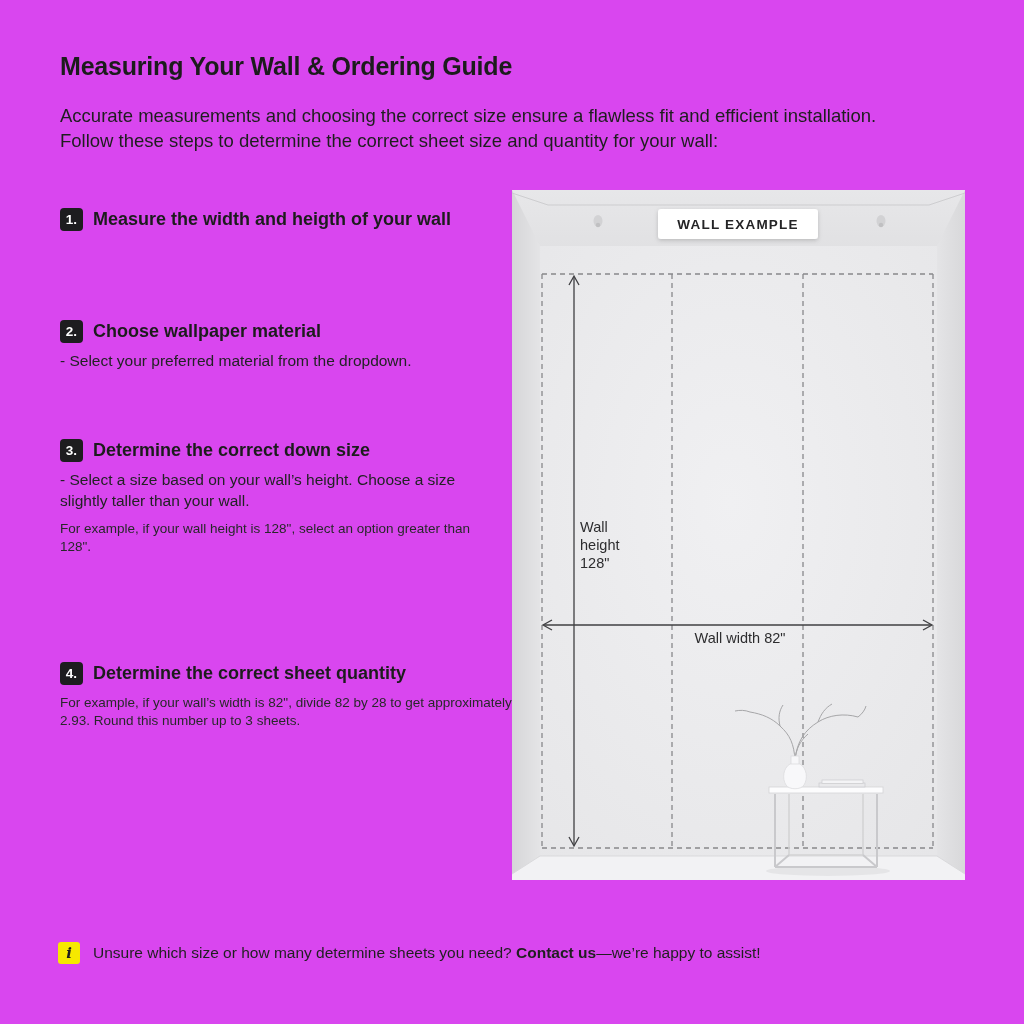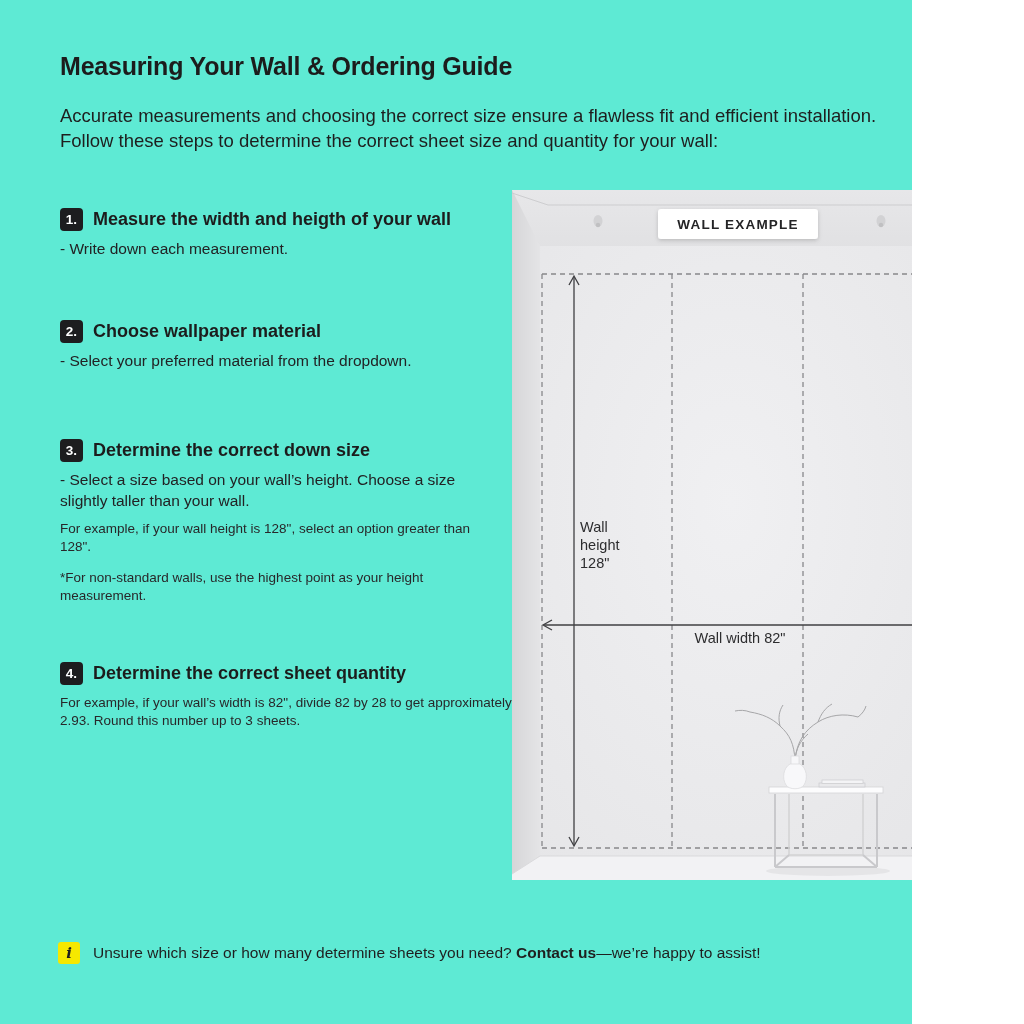--- a/index.html
+++ b/index.html
@@ -1,16 +1,16 @@
 <!DOCTYPE html>
 <html><head>
 <meta charset="utf-8">
 <style>
   html,body{margin:0;padding:0;background:#ffffff;}
-  .canvas{position:relative;width:912px;height:1024px;background:#5eead4;overflow:hidden;
+  .canvas{position:relative;width:1024px;height:1024px;background:#d946ef;overflow:hidden;
           font-family:"Liberation Sans",sans-serif;color:#1f1f1f;}
   .page-title{position:absolute;left:60px;top:52px;margin:0;font-size:25px;font-weight:700;
               letter-spacing:-0.2px;color:#1c1c1c;}
   .intro{position:absolute;left:60px;top:103px;font-size:18.5px;font-weight:500;line-height:25px;
          white-space:nowrap;color:#1e1e1e;}
   .step{position:absolute;left:60px;}
   .step-head{display:flex;align-items:center;gap:10px;}
   .badge{flex:0 0 auto;width:23px;height:23px;border-radius:4px;background:#1d1d1f;color:#ffffff;
          font-size:13.5px;font-weight:700;display:flex;align-items:center;justify-content:center;}
   .step-title{font-size:18px;font-weight:700;color:#1c1c1c;}
@@ -39,39 +39,37 @@
   <div class="intro">
     <div>Accurate measurements and choosing the correct size ensure a flawless fit and efficient installation.</div>
     <div>Follow these steps to determine the correct sheet size and quantity for your wall:</div>
   </div>
 
   <section class="step" style="top:208px">
     <div class="step-head">
       <span class="badge">1.</span>
       <span class="step-title">Measure the width and heigth of your wall</span>
     </div>
-    <p class="body w-narrow">- Write down each measurement.</p>
   </section>
 
   <section class="step" style="top:320px">
     <div class="step-head">
       <span class="badge">2.</span>
       <span class="step-title">Choose wallpaper material</span>
     </div>
     <p class="body w-narrow">- Select your preferred material from the dropdown.</p>
   </section>
 
   <section class="step" style="top:439px">
     <div class="step-head">
       <span class="badge">3.</span>
       <span class="step-title">Determine the correct down size</span>
     </div>
     <p class="body w-narrow">- Select a size based on your wall’s height. Choose a size slightly taller than your wall.</p>
     <p class="small w-narrow">For example, if your wall height is 128", select an option greater than 128".</p>
-    <p class="small note w-narrow">*For non-standard walls, use the highest point as your height measurement.</p>
   </section>
 
   <section class="step" style="top:662px">
     <div class="step-head">
       <span class="badge">4.</span>
       <span class="step-title">Determine the correct sheet quantity</span>
     </div>
     <p class="small w-wide">For example, if your wall’s width is 82", divide 82 by 28 to get approximately 2.93. Round this number up to 3 sheets.</p>
   </section>
 

